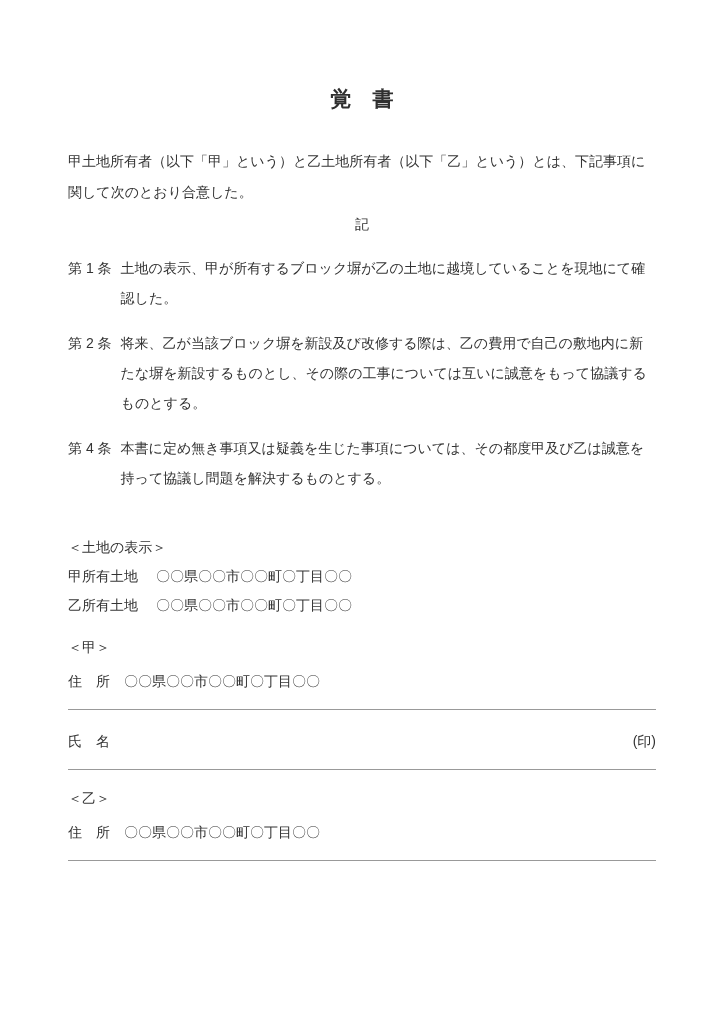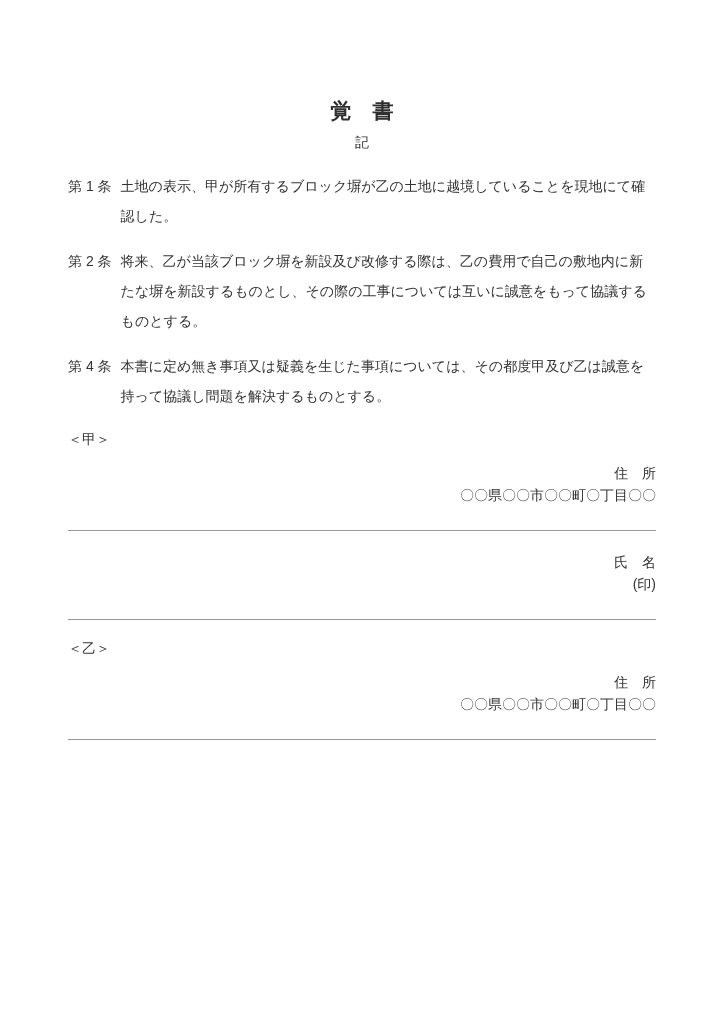--- a/index.html
+++ b/index.html
@@ -1,20 +1,20 @@
 <!DOCTYPE html>
 <html lang="ja"><head>
 <meta charset="utf-8">
 <style>
   * { box-sizing: border-box; }
   html, body { margin: 0; padding: 0; background: #ffffff; }
   .page {
     width: 724px;
     height: 920px;
-    margin: 12px auto;
+    margin: 0 auto;
     background: #ffffff;
     color: #333333;
     font-family: "Liberation Sans", "DejaVu Sans", sans-serif;
     font-size: 14px;
     padding: 84px 68px 0 68px;
     overflow: hidden;
   }
   .title {
     font-size: 21px;
     font-weight: 700;
@@ -53,57 +53,67 @@
   .land-row { line-height: 28px; margin-top: 1px; }
   .land-value { margin-left: 14px; }
   .date-line {
     margin: 32px 0 0 0;
     line-height: 28px;
   }
   .party { margin-top: 14px; }
   .party-header { line-height: 28px; }
   .sig-row {
     display: flex;
-    align-items: flex-end;
     border-bottom: 1px solid #999999;
-    padding-bottom: 24px;
+    padding-bottom: 17px;
     margin-top: 9px;
     line-height: 22px;
-    flex-direction: column;
   }
   .sig-row.name-row { margin-top: 20px; }
   .sig-value { margin-left: 14px; }
   .seal { margin-left: auto; }
 </style>
 </head>
 <body>
 
 <div class="page">
 
   <h1 class="title">覚　書</h1>
 
+  <p class="intro">甲土地所有者（以下「甲」という）と乙土地所有者（以下「乙」という）とは、下記事項に関して次のとおり合意した。</p>
 
   <div class="record-marker">記</div>
 
   <section class="articles">
     <div class="article">
       <span class="article-label">第 1 条</span>
       <span class="article-text">土地の表示、甲が所有するブロック塀が乙の土地に越境していることを現地にて確認した。</span>
     </div>
     <div class="article">
       <span class="article-label">第 2 条</span>
       <span class="article-text">将来、乙が当該ブロック塀を新設及び改修する際は、乙の費用で自己の敷地内に新たな塀を新設するものとし、その際の工事については互いに誠意をもって協議するものとする。</span>
     </div>
     <div class="article">
       <span class="article-label">第 4 条</span>
       <span class="article-text">本書に定め無き事項又は疑義を生じた事項については、その都度甲及び乙は誠意を持って協議し問題を解決するものとする。</span>
     </div>
   </section>
 
 
+  <section class="land-section">
+    <div class="land-header">＜土地の表示＞</div>
+    <div class="land-row">
+      <span class="land-label">甲所有土地</span>
+      <span class="land-value">〇〇県〇〇市〇〇町〇丁目〇〇</span>
+    </div>
+    <div class="land-row">
+      <span class="land-label">乙所有土地</span>
+      <span class="land-value">〇〇県〇〇市〇〇町〇丁目〇〇</span>
+    </div>
+  </section>
 
 
   <section class="party">
     <div class="party-header">＜甲＞</div>
     <div class="sig-row">
       <span class="sig-label">住　所</span>
       <span class="sig-value">〇〇県〇〇市〇〇町〇丁目〇〇</span>
     </div>
     <div class="sig-row name-row">
       <span class="sig-label">氏　名</span>

